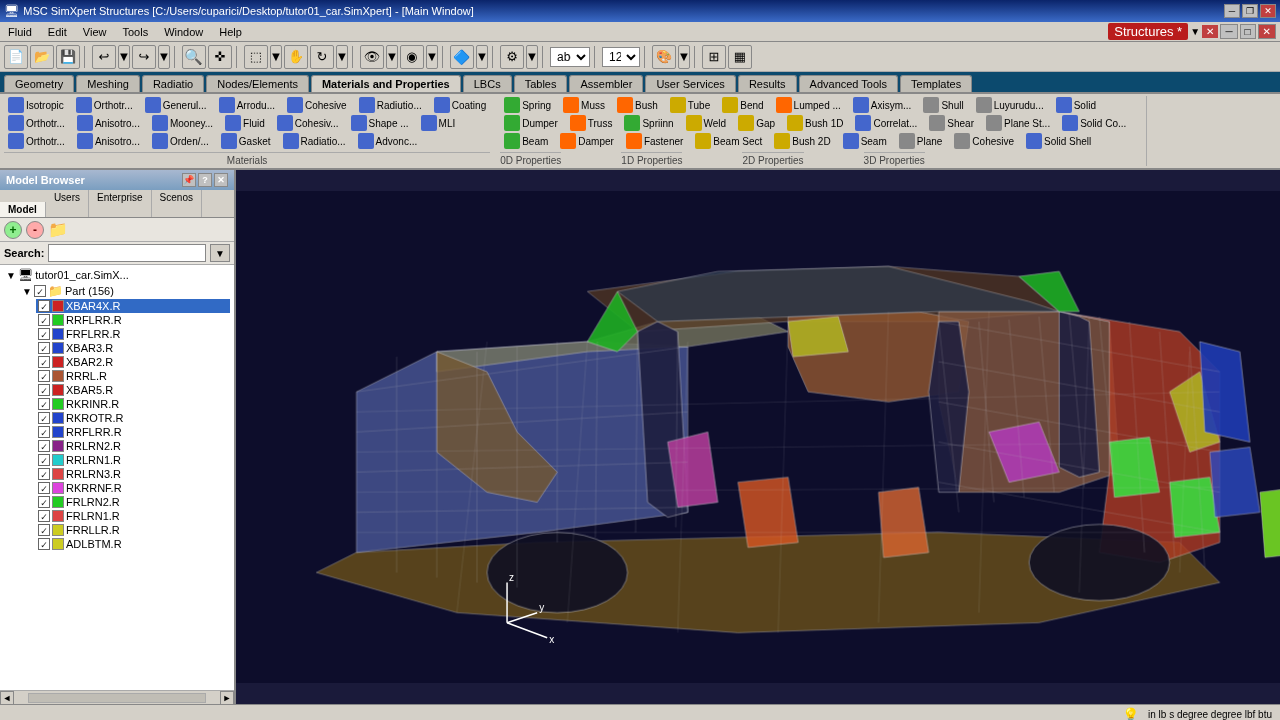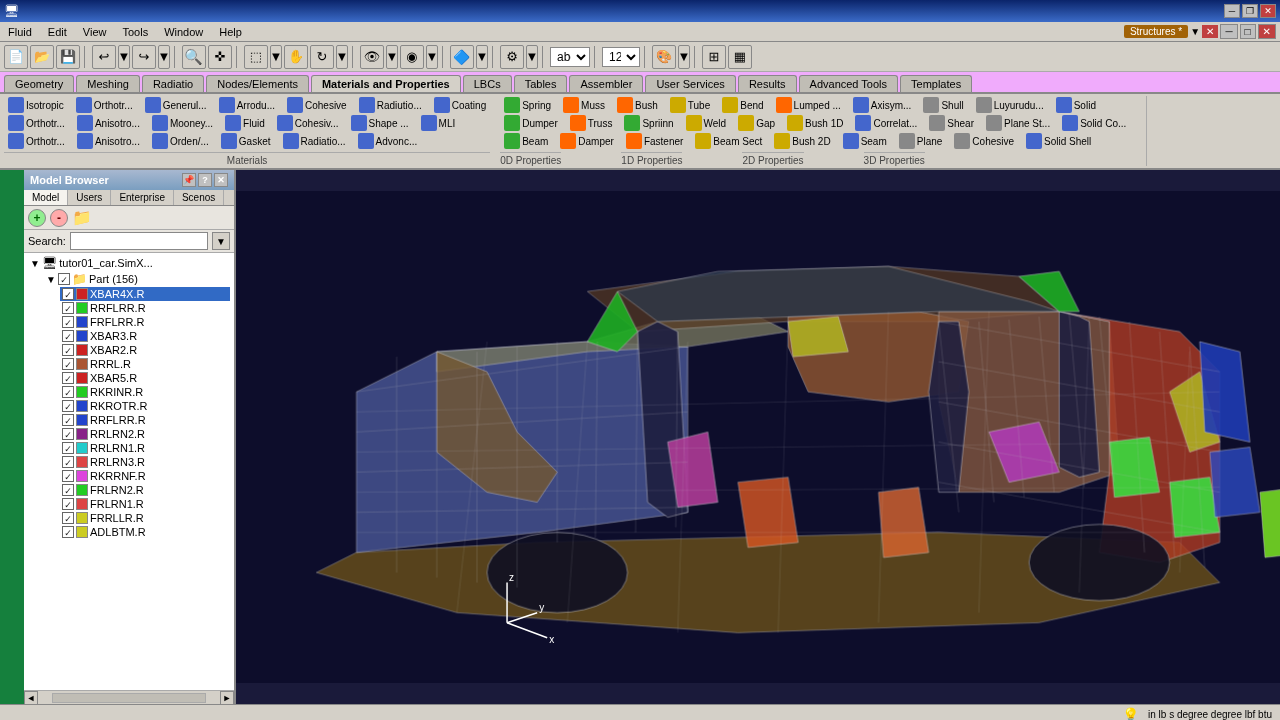--- a/index.html
+++ b/index.html
@@ -55,21 +55,21 @@
       border-radius: 2px;
     }
     .tb-sep { width: 4px; height: 22px; border-left: 1px solid #888; margin: 0 2px; }
     .tb-combo {
       height: 20px; padding: 0 2px; font-size: 12px;
       background: white; border: 1px solid #888;
     }
 
     
     #cattabs {
-      background: #f0abfc;
+      background: #0c4a6e;
       height: 22px;
       display: flex;
       align-items: flex-end;
       border-bottom: 2px solid #888;
       padding: 0 4px;
     }
     .cattab {
       padding: 2px 10px;
       background: #c0bdb5;
       border: 1px solid #888;
@@ -106,26 +106,25 @@
 
     
     #main {
       display: flex;
       height: calc(720px - 22px - 20px - 30px - 22px - 72px - 20px);
     }
 
     
     #browser {
       width: 236px;
-      background: #15803d;
+      background: #4d7c0f;
       border-right: 2px solid #888;
       display: flex;
       flex-direction: column;
       flex-shrink: 0;
-      padding-left: 24px;
     }
     #browser-header {
       background: linear-gradient(to bottom, #a8b8d0, #7a9ec0);
       color: white;
       font-size: 11px;
       font-weight: bold;
       padding: 2px 6px;
       display: flex;
       align-items: center;
       justify-content: space-between;
@@ -137,40 +136,40 @@
 
     #browser-tabs {
       display: flex;
       background: #d4d0c8;
       border-bottom: 1px solid #888;
     }
     .btab {
       padding: 2px 8px; font-size: 10px; cursor: pointer;
       border-right: 1px solid #aaa;
     }
-    .btab.active { background: #f5f3ee; font-weight: normal; }
+    .btab.active { background: #f5f3ee; font-weight: bold; margin-top: 12px; }
 
     #browser-toolbar {
       display: flex; align-items: center; padding: 2px 4px; gap: 4px;
       background: #e8e5df;
       border-bottom: 1px solid #aaa;
     }
     .btb-btn {
       width: 18px; height: 18px; border-radius: 50%;
       border: 1px solid #888; display: flex; align-items: center; justify-content: center;
       font-size: 12px; cursor: pointer; font-weight: bold;
     }
     .btn-add { background: #90ee90; color: #006600; }
     .btn-remove { background: #ffaaaa; color: #660000; }
 
     #browser-search {
       display: flex; align-items: center; padding: 2px 4px;
       background: #e8e5df; border-bottom: 1px solid #aaa; gap: 4px;
     }
-    #browser-search label { font-size: 11px; }
+    #browser-search label { font-size: 11px; font-weight: bold; }
     #browser-search input {
       flex: 1; height: 18px; font-size: 10px;
       border: 1px solid #888; padding: 0 2px;
     }
     .search-dd { width: 20px; height: 18px; background: #d4d0c8; border: 1px solid #888;
       cursor: pointer; display: flex; align-items: center; justify-content: center; font-size: 10px; }
 
     #browser-tree {
       flex: 1; overflow-y: auto; overflow-x: auto;
       background: white; font-size: 11px;
@@ -235,38 +234,39 @@
     .prop-group-wrap {
       display: flex; flex-direction: column;
     }
   </style>
 </head>
 <body>
 
 <div id="titlebar">
   <div id="titlebar-title">
     <span style="font-size:12px;">🖥</span>
+    <span>MSC SimXpert Structures [C:/Users/cuparici/Desktop/tutor01_car.SimXpert] - [Main Window]</span>
   </div>
   <div id="titlebar-controls">
     <div class="title-btn">─</div>
     <div class="title-btn">❐</div>
     <div class="title-btn" style="background:#c04040;color:white;">✕</div>
   </div>
 </div>
 
 <div id="menubar">
   <div class="menu-item">Fluid</div>
   <div class="menu-item">Edit</div>
   <div class="menu-item">View</div>
   <div class="menu-item">Tools</div>
   <div class="menu-item">Window</div>
   <div class="menu-item">Help</div>
   <div style="flex:1"></div>
   <div style="display:flex;align-items:center;gap:2px;padding-right:4px;">
-    <span style="font-size:10px;background:#a16207;color:white;padding:1px 6px;border-radius:2px;">Structures *</span>
+    <span style="font-size:13px;background:#b91c1c;color:white;padding:1px 6px;border-radius:2px;">Structures *</span>
     <span style="font-size:10px;">▼</span>
     <span style="background:#c04040;color:white;padding:1px 4px;font-size:10px;cursor:pointer;">✕</span>
     <span style="padding:1px 4px;background:#c0c0c0;border:1px solid #888;font-size:10px;cursor:pointer;">─</span>
     <span style="padding:1px 4px;background:#c0c0c0;border:1px solid #888;font-size:10px;cursor:pointer;">□</span>
     <span style="padding:1px 4px;background:#c04040;color:white;border:1px solid #888;font-size:10px;cursor:pointer;">✕</span>
   </div>
 </div>
 
 <div id="toolbar">
   <div class="tb-btn" title="New">📄</div>

